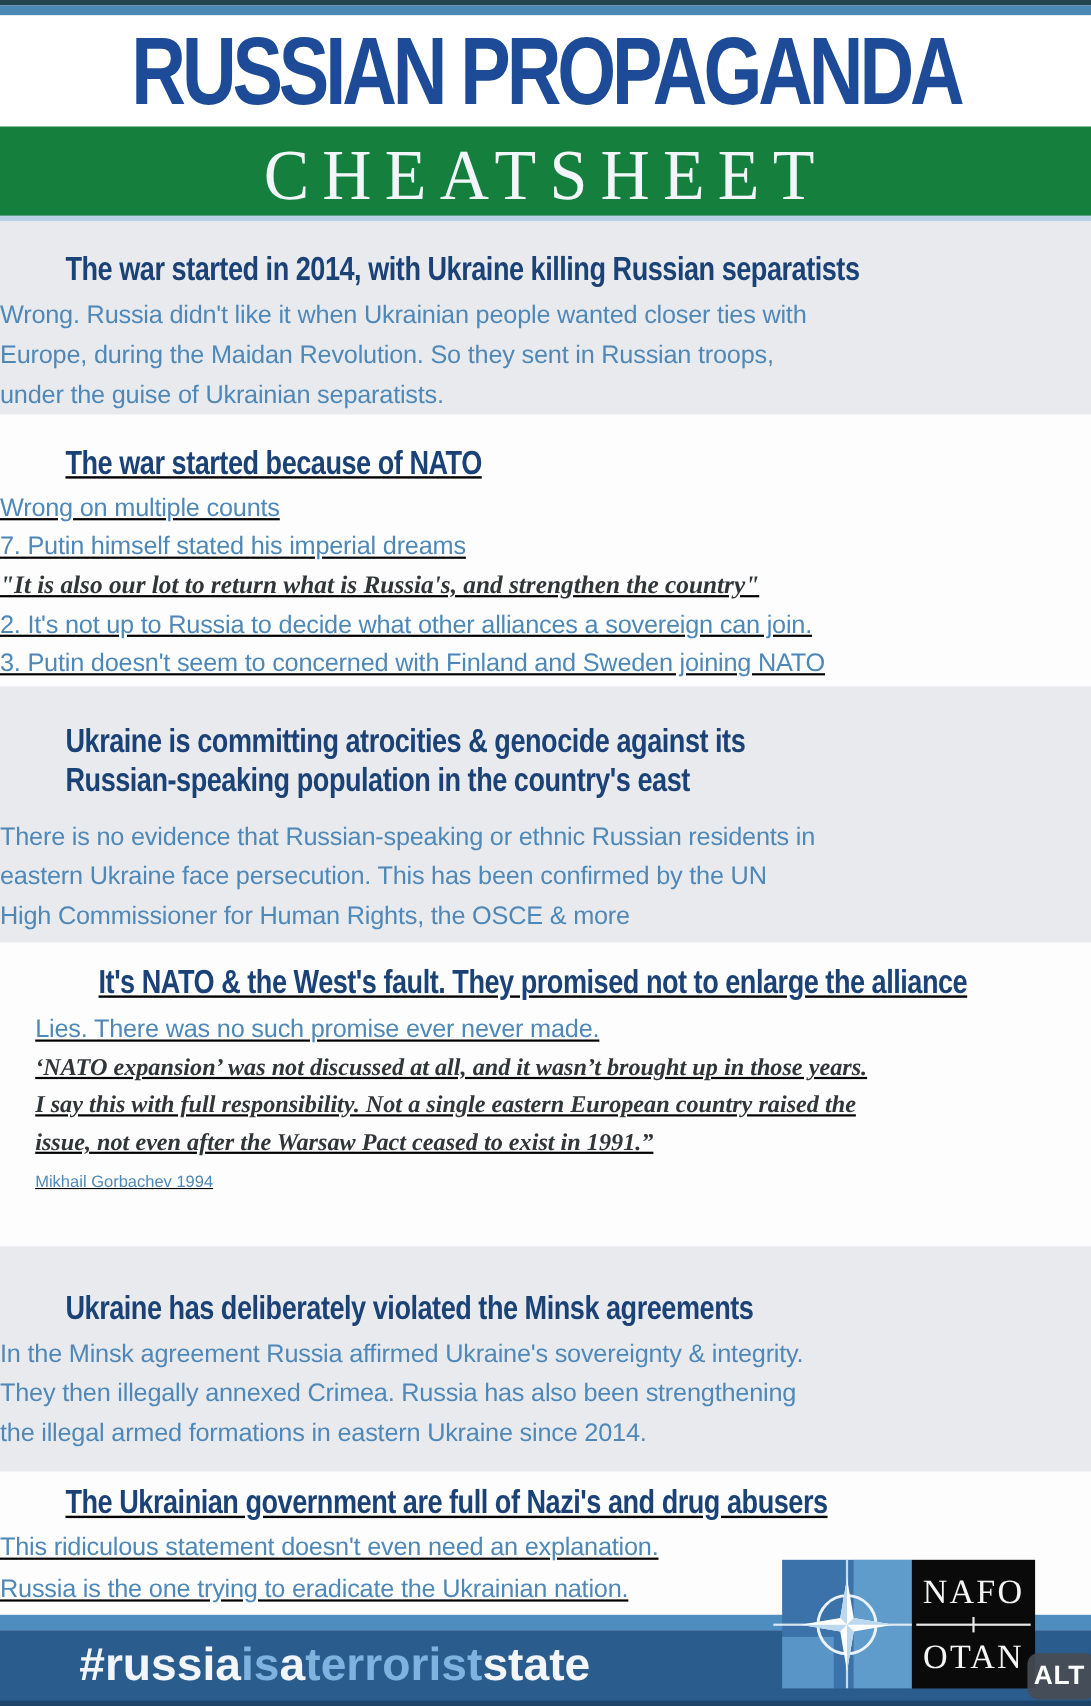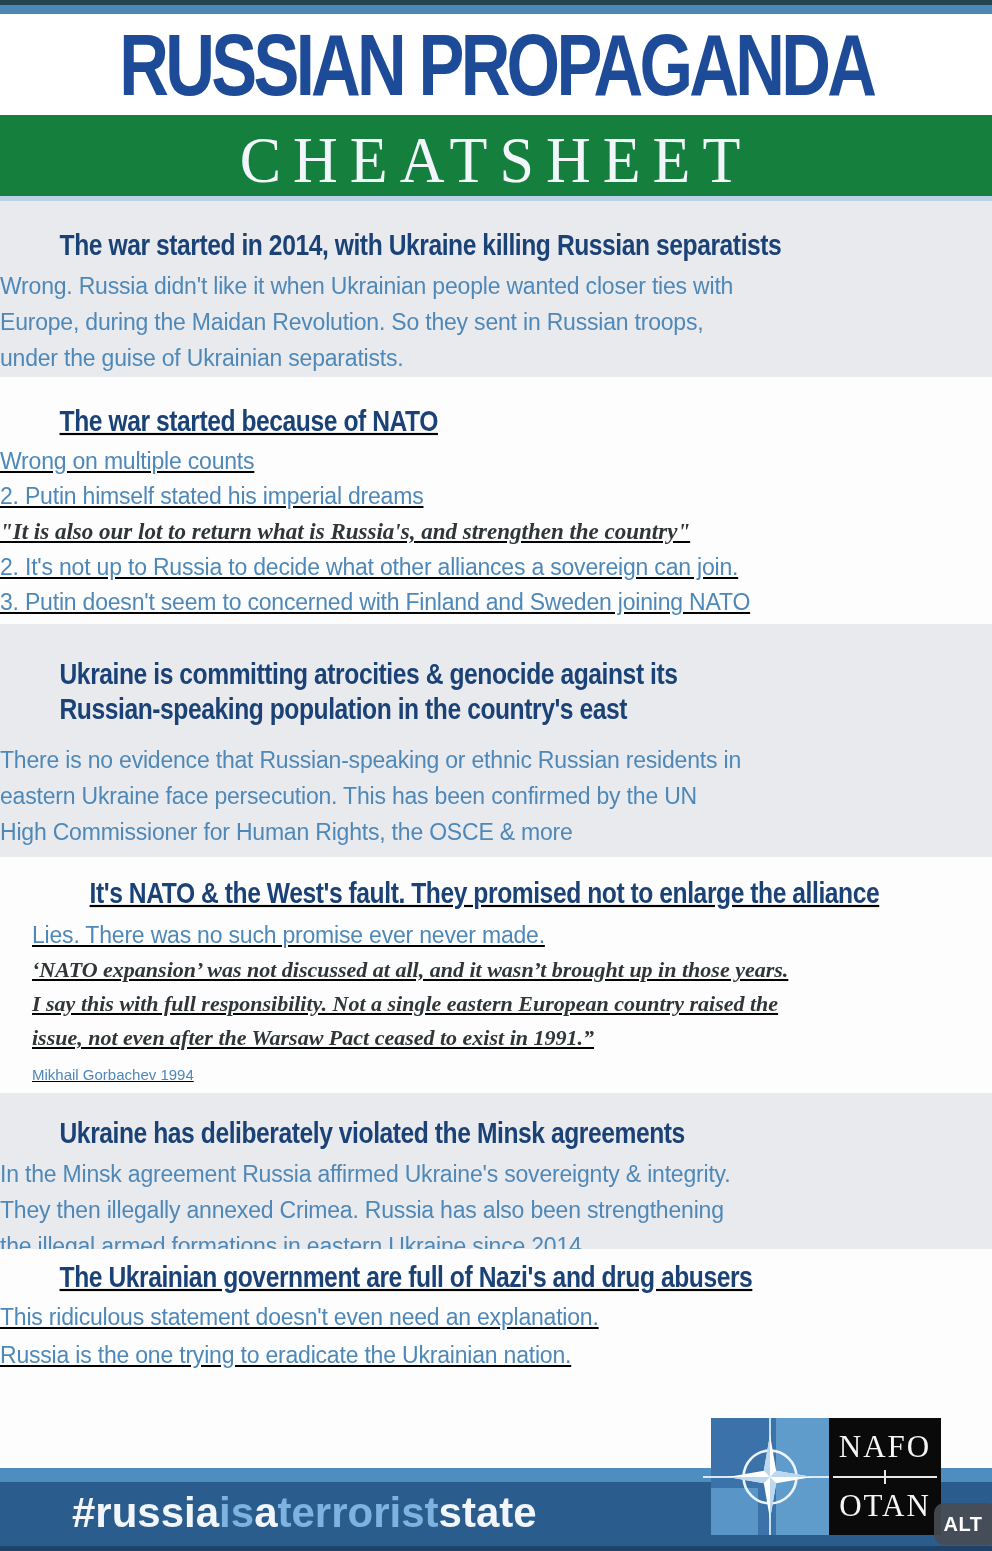--- a/index.html
+++ b/index.html
@@ -22,21 +22,21 @@
     letter-spacing:12px;white-space:nowrap;transform:scaleY(1.05);}
 
   
   .sec{width:100%;box-sizing:border-box;text-align:left;overflow:hidden;}
   .sec.gray{background:#e9eaed;}
   .sec.white{background:#fdfdfe;text-decoration:underline;}
   .s1{height:176px;padding-top:26px;}
   .s2{height:247px;padding-top:26px;}
   .s3{height:233px;padding-top:32px;}
   .s4{height:236px;padding-top:18px;padding-left:32px;}
-  .s5{height:156px;padding-top:22px;}
+  .s5{height:205px;padding-top:38px;margin-top:40px;}
   .s6{height:170px;padding-top:10px;}
 
   .claim-heading{margin:0 0 6px 0;}
   .s3 .claim-heading{margin-bottom:16px;}
   .s4 .claim-heading{margin-bottom:7px;}
   .s6 .claim-heading{margin-bottom:4px;}
   .hline{display:block;font-size:28px;font-weight:700;line-height:35px;color:#1b4276;
     white-space:nowrap;transform:scale(0.88,1.08);transform-origin:center center;letter-spacing:-0.5px;}
 
   .line{white-space:nowrap;}
@@ -67,21 +67,21 @@
   .compass{position:absolute;left:50%;top:50%;width:88px;height:88px;margin:-44px 0 0 -44px;z-index:3;}
   .nafo-black{position:relative;width:112px;height:117px;background:#0a0a0a;display:flex;flex-direction:column;z-index:3;}
   .nafo-word,.otan-word{flex:1;display:flex;align-items:center;justify-content:center;
     font-family:"Liberation Serif",serif;font-size:31px;letter-spacing:2px;color:#f5f5f5;}
   .logo-rule{position:absolute;left:4px;right:4px;top:50%;height:2px;margin-top:-1px;background:#e8e8e8;}
   .logo-tick{position:absolute;left:50%;top:-6px;width:2px;height:14px;margin-left:-1px;background:#e8e8e8;}
 
   
   .alt-badge{position:absolute;right:0;bottom:6px;width:58px;height:42px;background:rgba(70,76,84,.92);
     border-radius:10px 4px 4px 10px;display:flex;align-items:center;justify-content:center;z-index:6;cursor:pointer;}
-  .alt-badge span{color:#ffffff;font-size:20px;font-weight:700;letter-spacing:.5px;}
+  .alt-badge span{color:#ffffff;font-size:24px;font-weight:700;letter-spacing:.5px;}
 </style>
 </head>
 <body>
 
 <div class="poster">
 
   <div class="top-edge"></div>
   <div class="top-accent"></div>
 
   <header class="title-band">
@@ -99,21 +99,21 @@
     <div class="line body-line">Wrong. Russia didn't like it when Ukrainian people wanted closer ties with</div>
     <div class="line body-line">Europe, during the Maidan Revolution. So they sent in Russian troops,</div>
     <div class="line body-line">under the guise of Ukrainian separatists.</div>
   </section>
 
   <section class="sec white s2">
     <h2 class="claim-heading">
       <span class="hline">The war started because of NATO</span>
     </h2>
     <div class="line body-line">Wrong on multiple counts</div>
-    <div class="line body-line">2. Putin himself stated his imperial dreams</div>
+    <div class="line body-line">7. Putin himself stated his imperial dreams</div>
     <div class="line quote-line">"It is also our lot to return what is Russia's, and strengthen the country"</div>
     <div class="line body-line">2. It's not up to Russia to decide what other alliances a sovereign can join.</div>
     <div class="line body-line">3. Putin doesn't seem to concerned with Finland and Sweden joining NATO</div>
   </section>
 
   <section class="sec gray s3">
     <h2 class="claim-heading">
       <span class="hline">Ukraine is committing atrocities &amp; genocide against its</span>
       <span class="hline">Russian-speaking population in the country's east</span>
     </h2>

